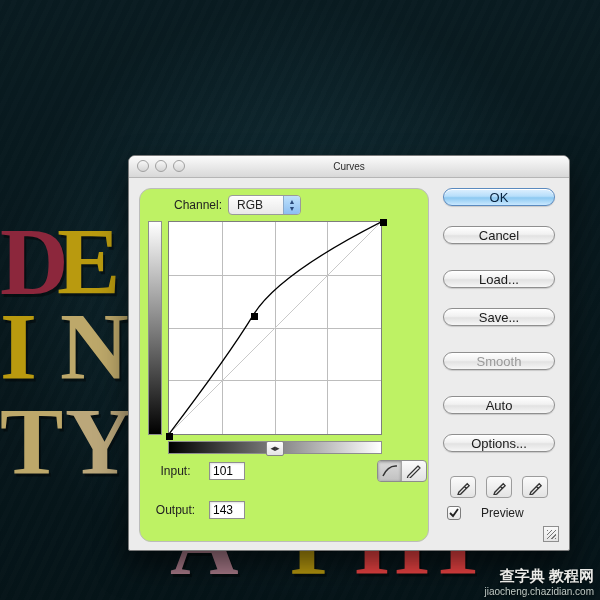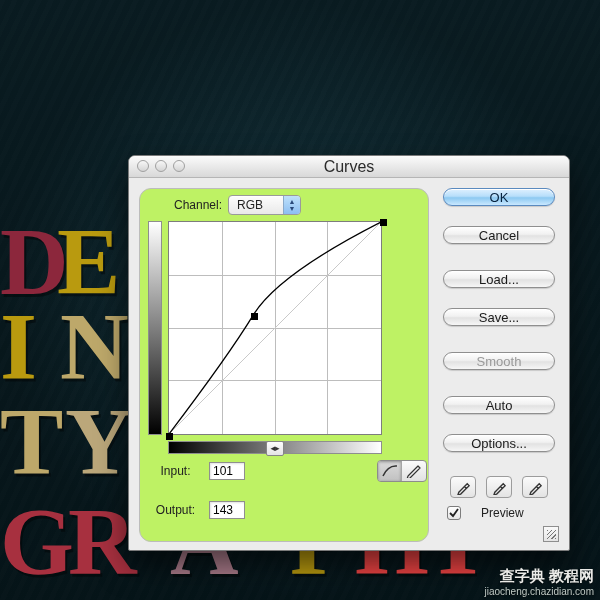--- a/index.html
+++ b/index.html
@@ -71,21 +71,21 @@
     box-shadow: 0 14px 30px rgba(0,0,0,.55);
   }
   .titlebar {
     position: relative;
     height: 22px;
     background: linear-gradient(#fbfbfb, #d8d8d8);
     border-bottom: 1px solid #b5b5b5;
     border-radius: 6px 6px 0 0;
     text-align: center;
     line-height: 22px;
-    font-size: 16px;
+    font-size: 10px;
     color: #2b2b2b;
   }
   .traffic {
     position: absolute; left: 8px; top: 4px;
     display: flex; gap: 6px;
   }
   .traffic span {
     width: 12px; height: 12px; border-radius: 50%;
     background: linear-gradient(#f7f7f7,#d5d5d5);
     border:1px solid #a0a0a0;
@@ -238,21 +238,20 @@
 </head>
 <body>
 
 <div class="bg-letters" aria-hidden="true">
   <div class="l1">D</div>
     <div class="l1b">E</div>
   <div class="l2">I</div>
     <div class="l2b">N</div>
   <div class="l3">T</div>
     <div class="l3b">Y</div>
-  <div class="l4">GR</div>
     <div class="l4b">A</div>
     <div class="l4c">P</div>
     <div class="l4d">HY</div>
 </div>
 
 <div class="dialog">
   <div class="titlebar">
     <div class="traffic">
       <span></span>
       <span></span>

